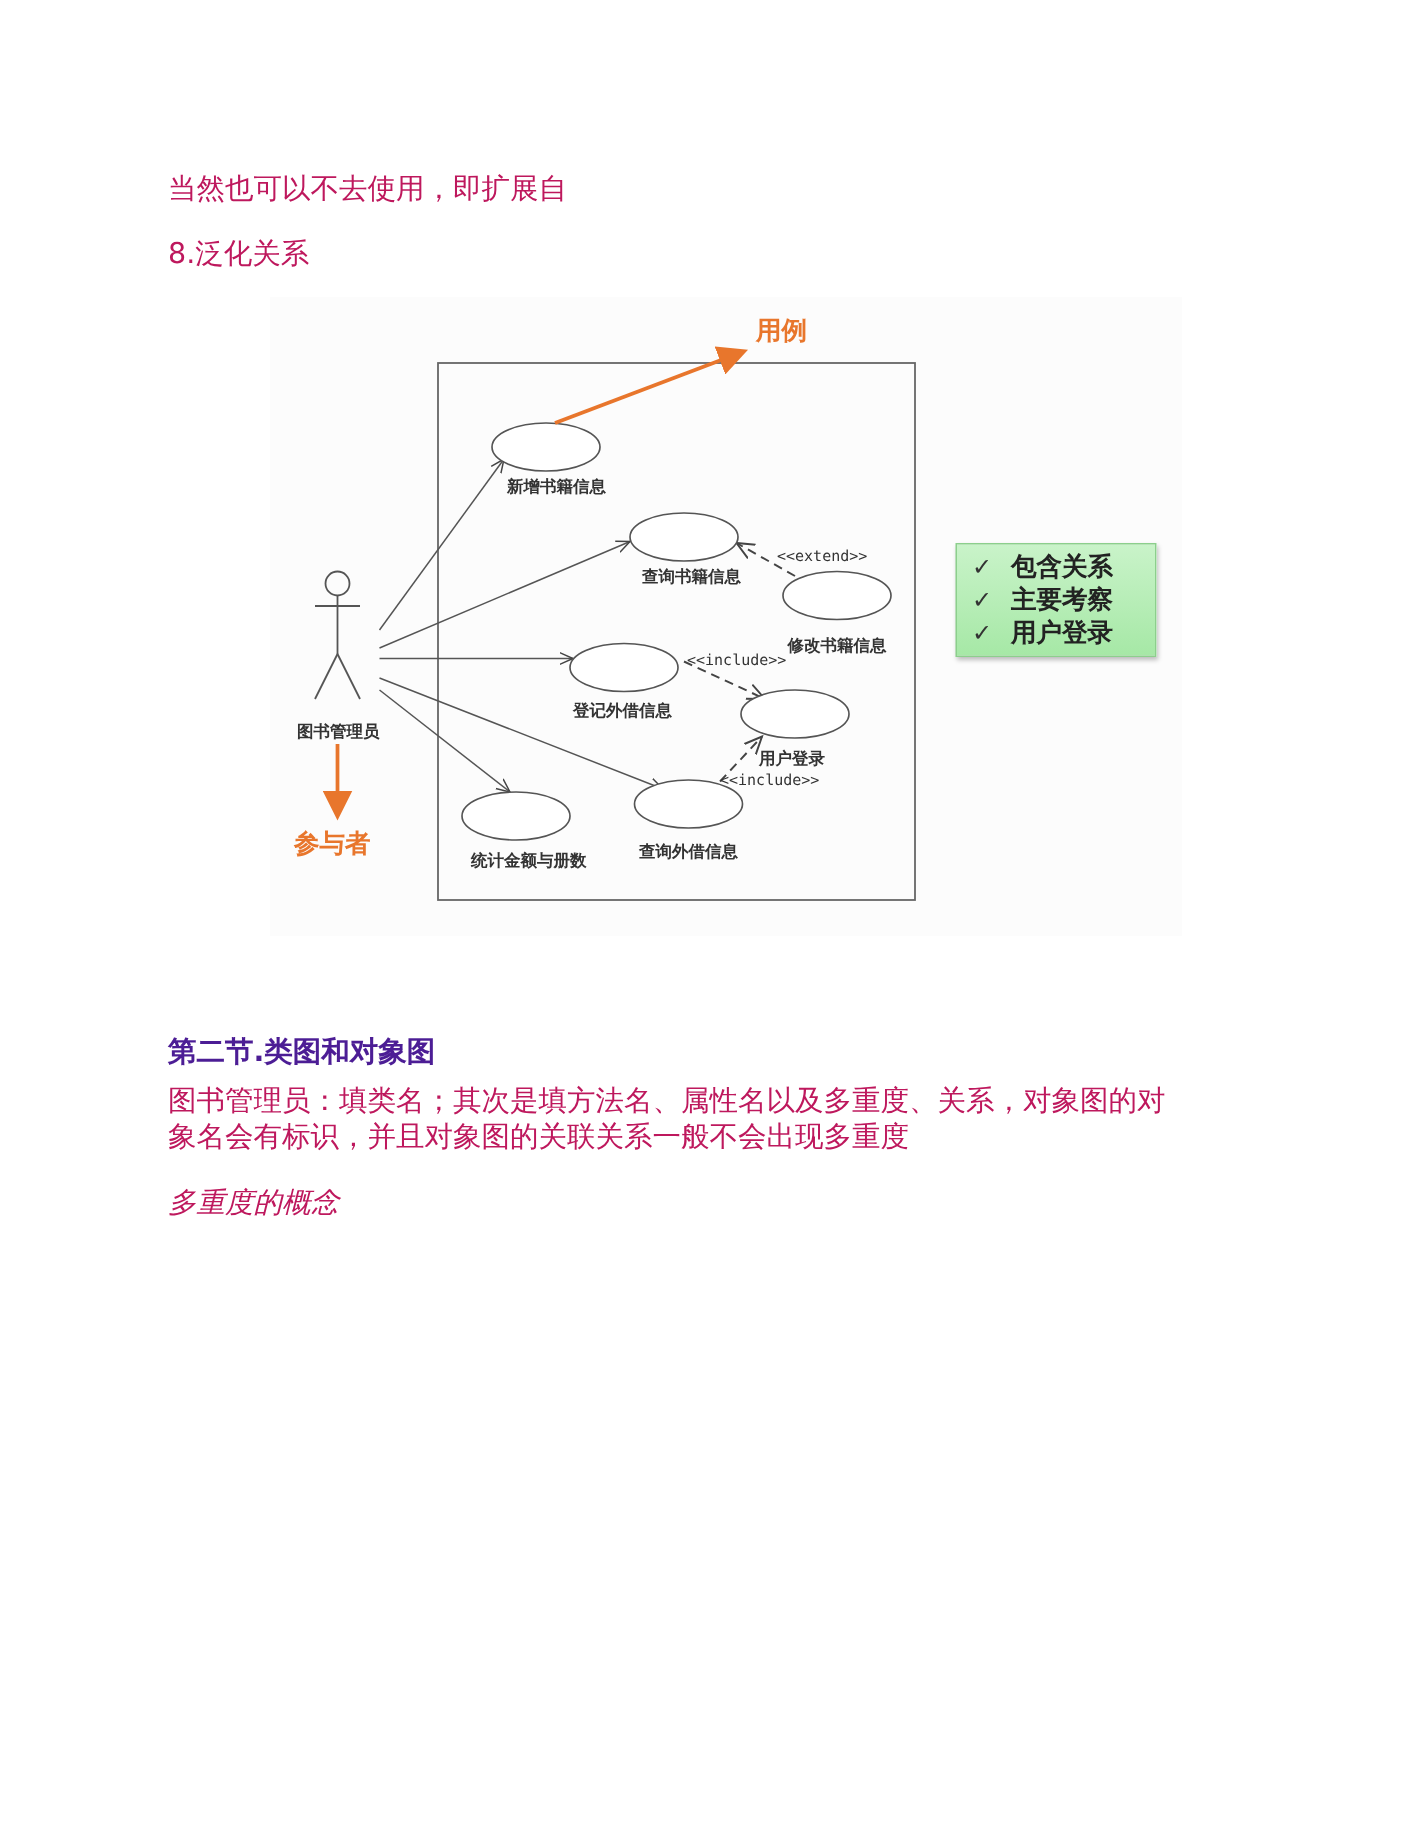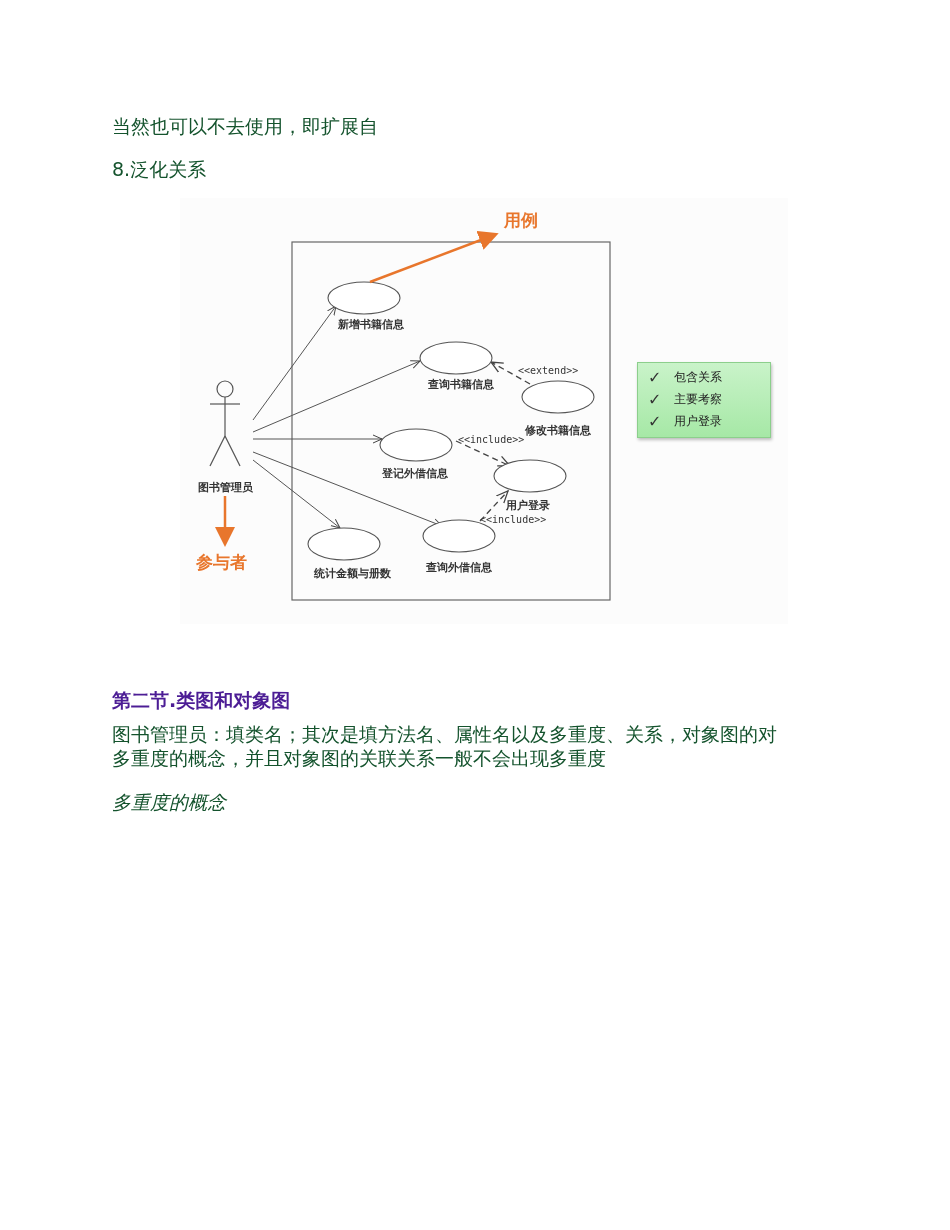--- a/index.html
+++ b/index.html
@@ -1,30 +1,30 @@
 <!DOCTYPE html>
 <html><head>
 <meta charset="utf-8">
 <style>
   html, body { margin: 0; padding: 0; background: #ffffff; }
   body { width: 950px; height: 1230px; position: relative; overflow: hidden;
          font-family: "DejaVu Sans", "Liberation Sans", sans-serif; color: #404040; }
-  .para { position: absolute; left: 112px; font-size: 19px; line-height: 24px; color: #14532d; margin: 0; }
+  .para { position: absolute; left: 112px; font-size: 19px; line-height: 24px; color: #be185d; margin: 0; }
   .heading { position: absolute; left: 112px; font-size: 19px; font-weight: bold; color: #4c1d95; margin: 0; }
   .figure { position: absolute; left: 180px; top: 198px; width: 608px; height: 426px; background: #fcfcfc; }
   .figure svg { position: absolute; left: 0; top: 0; }
   .svtxt { font-family: "DejaVu Serif", "Liberation Serif", serif; font-size: 11px; font-weight: bold; fill: #333; }
   .stereo { font-family: "DejaVu Sans Mono", "Liberation Mono", monospace; font-size: 10px; fill: #333; }
   .callout { font-family: "DejaVu Sans", sans-serif; font-size: 17px; font-weight: bold; fill: #e8762c; }
   .legend-box { position: absolute; left: 457px; top: 164px; width: 132px; height: 74px;
                 background: linear-gradient(#c9f3c9, #a6e8a6); border: 1px solid #8ccf8c;
                 box-shadow: 1px 2px 3px rgba(0,0,0,0.25); }
   .legend-row { display: flex; align-items: center; height: 22px; margin-left: 10px; }
   .legend-row .chk { width: 26px; font-size: 16px; color: #333; }
-  .legend-row .lbl { font-size: 12px; font-weight: normal; color: #222; }
+  .legend-row .lbl { font-size: 17px; font-weight: bold; color: #222; }
 </style>
 </head>
 <body>
 
 <p class="para" style="top:114px;">当然也可以不去使用，即扩展自</p>
 <p class="para" style="top:157px;">8.泛化关系</p>
 
 <div class="figure">
   <svg width="608" height="426" viewBox="0 0 608 426">
     <defs>
@@ -100,14 +100,14 @@
     </div>
     <div class="legend-row">
       <span class="chk">✓</span>
       <span class="lbl">用户登录</span>
     </div>
   </div>
 </div>
 
 <h2 class="heading" style="top:688px;">第二节.类图和对象图</h2>
 <p class="para" style="top:722px;">图书管理员：填类名；其次是填方法名、属性名以及多重度、关系，对象图的对</p>
-<p class="para" style="top:746px;">多重度的概念，并且对象图的关联关系一般不会出现多重度</p>
+<p class="para" style="top:746px;">象名会有标识，并且对象图的关联关系一般不会出现多重度</p>
 <p class="para" style="top:790px;font-style:italic;">多重度的概念</p>
 
 </body></html>

